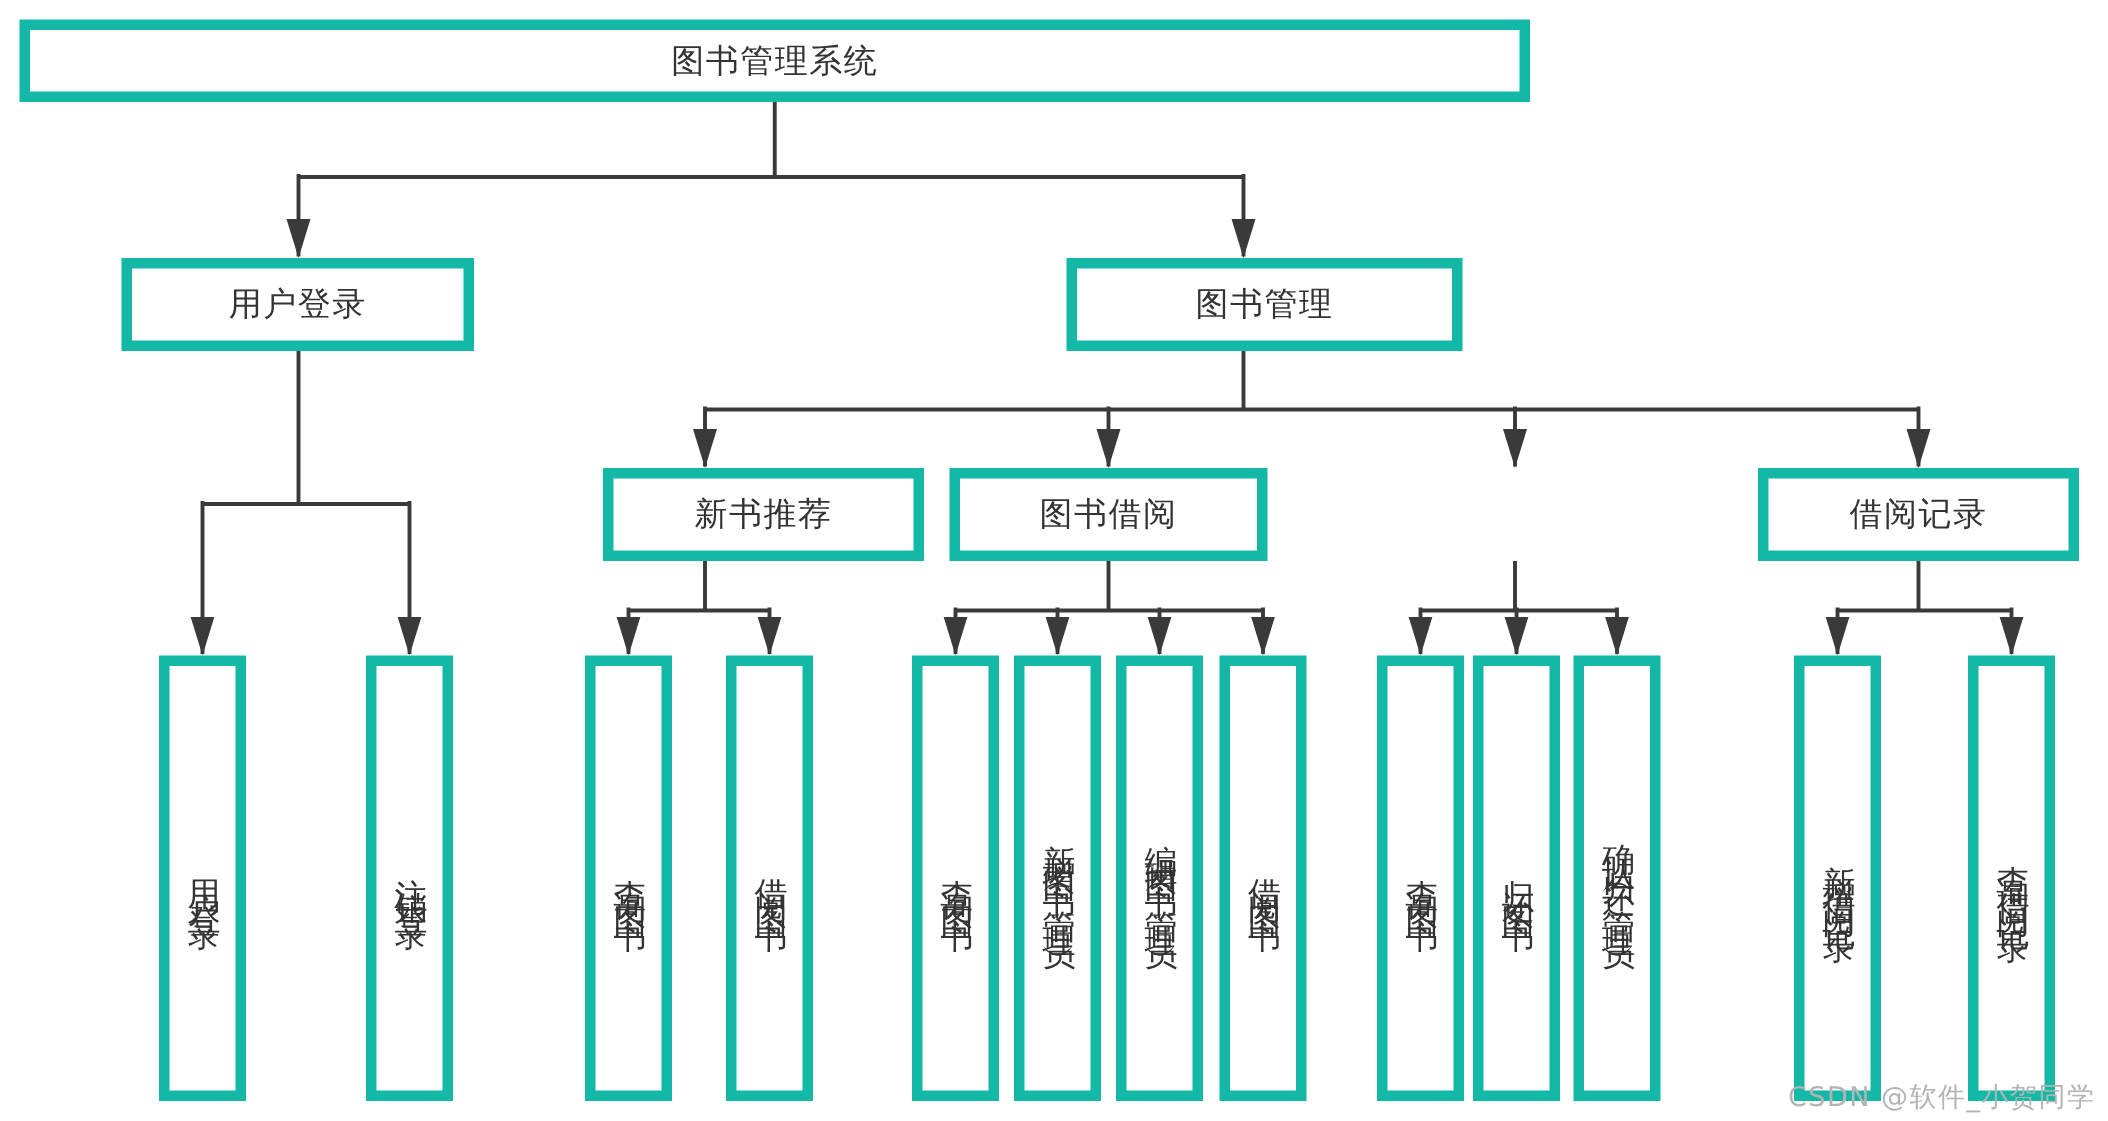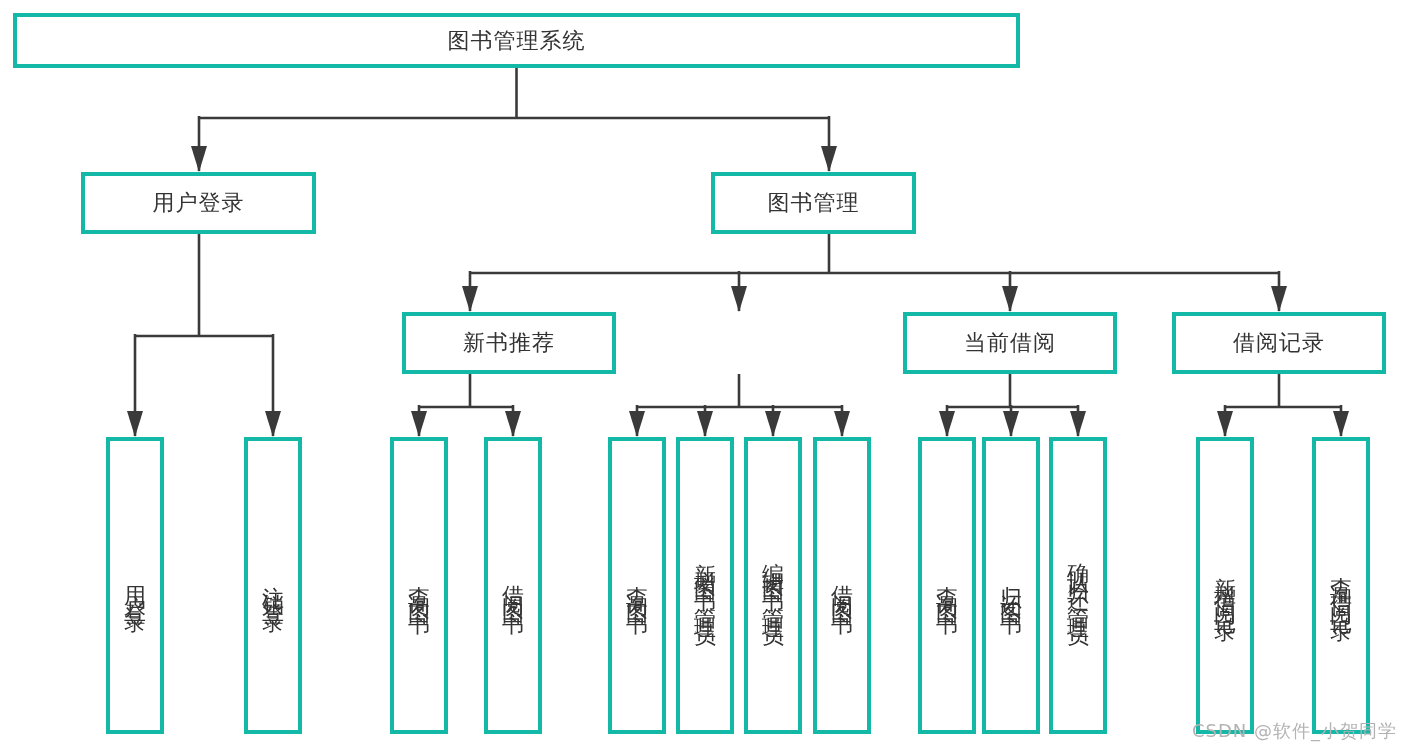--- a/index.html
+++ b/index.html
@@ -18,40 +18,40 @@
   }
   svg.connectors path {
     stroke: #3a3a3a;
     stroke-width: 2.6;
     fill: none;
   }
   svg.connectors path.arrow { marker-end: url(#arw); }
   .node {
     position: absolute;
     box-sizing: border-box;
-    border: 4px solid #14b8a6;
+    border: 7px solid #14b8a6;
     background: #ffffff;
     display: flex;
     align-items: center;
     justify-content: center;
     color: #333333;
   }
   .node.h { font-size: 22px; letter-spacing: 1px; }
   .node.leaf span {
     writing-mode: vertical-rl;
     text-orientation: mixed;
     font-size: 22px;
     letter-spacing: 9px;
     line-height: 1;
   }
   .node.h span { white-space: nowrap; }
   
   .n-root            { left: 13px;   top: 13px;  width: 1007px; height: 55px; }
   .n-user-login      { left: 81px;   top: 172px; width: 235px;  height: 62px; }
-  .n-book-mgmt       { left: 711px;  top: 172px; width: 205px;  height: 62px; }
+  .n-book-mgmt       { left: 711px;  top: 172px; width: 264px;  height: 62px; }
   .n-new-books       { left: 363px;  top: 312px; width: 214px;  height: 62px; margin-left: 39px; }
   .n-book-borrow     { left: 633px;  top: 312px; width: 212px;  height: 62px; }
   .n-current-borrow  { left: 903px;  top: 312px; width: 214px;  height: 62px; }
   .n-borrow-records  { left: 1172px; top: 312px; width: 214px;  height: 62px; }
   
   .node.leaf { top: 437px; width: 58px; height: 297px; }
   .l0  { left: 106px; }
   .l1  { left: 244px; }
   .l2  { left: 390px; }
   .l3  { left: 484px; }
@@ -141,22 +141,22 @@
   <div class="node h n-user-login">
     <span>用户登录</span>
   </div>
   <div class="node h n-book-mgmt">
     <span>图书管理</span>
   </div>
 
   <div class="node h n-new-books">
     <span>新书推荐</span>
   </div>
-  <div class="node h n-current-borrow">
-    <span>当前借阅</span>
+  <div class="node h n-book-borrow">
+    <span>图书借阅</span>
   </div>
   <div class="node h n-borrow-records">
     <span>借阅记录</span>
   </div>
 
   <div class="node leaf l0">
     <span>用户登录</span>
   </div>
   <div class="node leaf l1">
     <span>注销登录</span>

